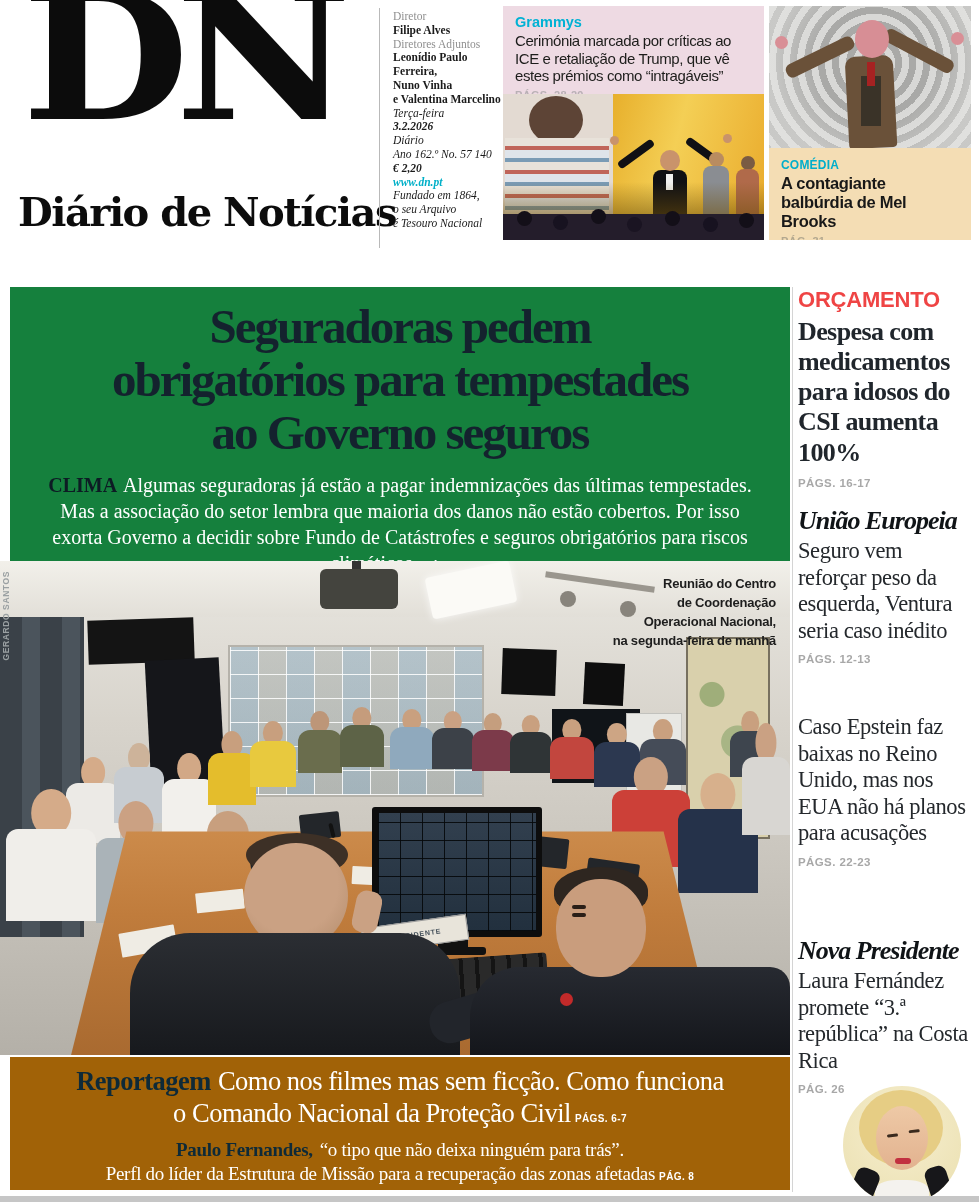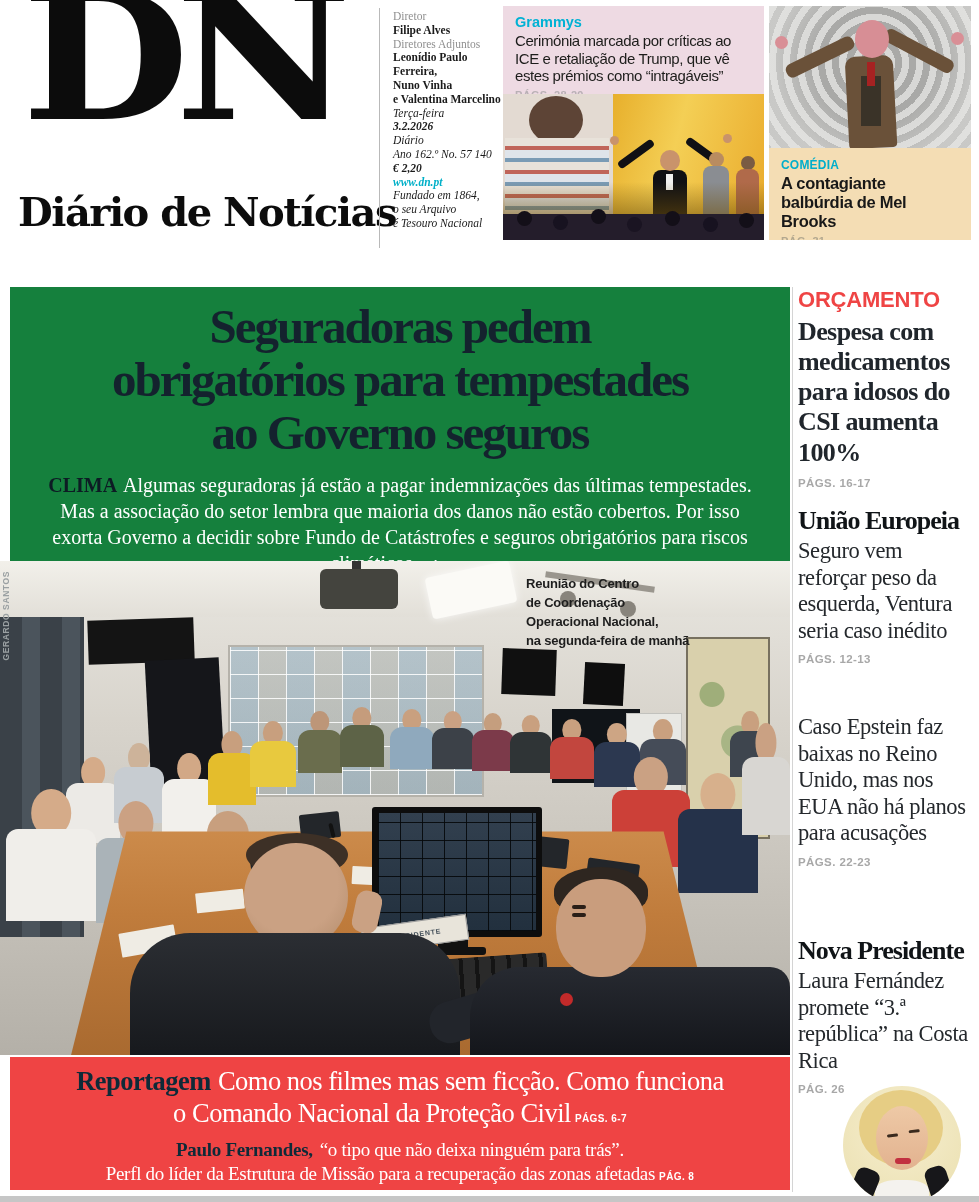--- a/index.html
+++ b/index.html
@@ -87,21 +87,21 @@
       repeating-linear-gradient(90deg,rgba(255,255,255,.85) 0 1px,rgba(255,255,255,0) 1px 28px),
       repeating-linear-gradient(0deg,rgba(255,255,255,.85) 0 1px,rgba(255,255,255,0) 1px 24px),
       repeating-linear-gradient(90deg,rgba(110,140,150,.28) 0 28px,rgba(165,150,118,.28) 28px 56px),
       linear-gradient(180deg,#cfd8de,#b7c2c9);}
   .ph-speakerR1{position:absolute;left:502px;top:88px;width:54px;height:46px;background:#101010;transform:rotate(2deg);}
   .ph-speakerR2{position:absolute;left:584px;top:102px;width:40px;height:42px;background:#0e0e0e;transform:rotate(3deg);}
   .ph-tvC{position:absolute;left:552px;top:148px;width:88px;height:74px;background:#101418;}
   .ph-map{position:absolute;left:686px;top:76px;width:80px;height:198px;background:#d9d0ac;border:2px solid #77705f;
     background-image:radial-gradient(circle at 30% 28%,#9fae7a 0 12px,rgba(0,0,0,0) 13px),radial-gradient(circle at 62% 52%,#a8b585 0 16px,rgba(0,0,0,0) 17px),radial-gradient(circle at 40% 80%,#b3a97f 0 14px,rgba(0,0,0,0) 15px);}
   .ph-board{position:absolute;left:626px;top:152px;width:54px;height:132px;background:#e8e8e4;border:1px solid #c2c2be;}
-  .ph-caption{position:absolute;right:14px;top:14px;width:250px;font-size:13px;line-height:1.45;font-weight:800;color:#1d1d1d;letter-spacing:-0.2px;}
+  .ph-caption{position:absolute;right:14px;top:14px;width:250px;text-align:right;font-size:13px;line-height:1.45;font-weight:800;color:#1d1d1d;letter-spacing:-0.2px;}
   .ph-credit{position:absolute;left:1px;top:10px;writing-mode:vertical-rl;transform:rotate(180deg);font-size:8.5px;font-weight:600;color:#9aa0a2;letter-spacing:.6px;}
 
   .person{position:absolute;}
   .person::before{content:"";position:absolute;left:50%;transform:translateX(-50%);top:0;width:44%;height:36%;border-radius:50%;background:var(--skin,#c9a183);}
   .person::after{content:"";position:absolute;top:30%;left:0;right:0;bottom:0;border-radius:12px 12px 0 0;background:var(--coat,#444);}
 
   .ph-table{position:absolute;left:0;top:240px;width:790px;height:254px;clip-path:polygon(9% 100%,91% 100%,84% 12%,16% 12%);background:linear-gradient(180deg,#d09050 0%,#c07c3c 45%,#a96a30 100%);}
   .tbl-item{position:absolute;background:#23262a;border-radius:2px;}
   .tbl-paper{position:absolute;background:#efece4;border-radius:1px;}
   .tbl-mic{position:absolute;width:4px;height:15px;background:#111;border-radius:2px;}
@@ -121,34 +121,34 @@
   .fg1-hand{position:absolute;left:354px;top:330px;width:26px;height:42px;background:#caa183;border-radius:10px;transform:rotate(12deg);}
   .fg1-body{position:absolute;left:130px;top:372px;width:330px;height:122px;border-radius:60px 60px 0 0;background:linear-gradient(#2b2e33,#17191d);}
   .fg2-hair{position:absolute;left:554px;top:306px;width:94px;height:48px;border-radius:50% 50% 40% 40%;background:#2e2620;}
   .fg2-head{position:absolute;left:556px;top:318px;width:90px;height:98px;border-radius:48%;background:#c99d7d;}
   .fg2-eye{position:absolute;left:572px;top:352px;width:14px;height:4px;background:#2a1f18;border-radius:2px;box-shadow:0 -8px 0 #2a1f18;}
   .fg2-arm{position:absolute;left:428px;top:428px;width:130px;height:42px;background:#22252b;border-radius:20px;transform:rotate(-16deg);}
   .fg2-body{position:absolute;left:470px;top:406px;width:320px;height:88px;border-radius:50px 20px 0 0;background:linear-gradient(#272a31,#14161b);}
   .fg2-badge{position:absolute;left:560px;top:432px;width:13px;height:13px;border-radius:50%;background:#c22a2a;}
 
   
-  .strips{left:10px;top:1057px;width:780px;height:133px;background:#ef4444;}
+  .strips{left:10px;top:1057px;width:780px;height:133px;background:#a16207;}
   .strip1{padding-top:8px;text-align:center;font-family:"Liberation Serif",serif;font-size:26.5px;line-height:1.22;color:#fff;letter-spacing:-0.5px;}
   .strip2{margin-top:8px;text-align:center;font-family:"Liberation Serif",serif;font-size:19px;line-height:1.3;color:#fff;letter-spacing:-0.3px;}
   .strip-kicker{font-weight:700;color:#0e2a38;margin-right:7px;}
   .pg-sm{font-family:"Liberation Sans",sans-serif;font-weight:700;font-size:10px;color:#fff;letter-spacing:.4px;margin-left:4px;}
   .bottom-rule{left:0;top:1196px;width:979px;height:6px;background:#c6c6c6;}
 
   
   .sidebar{left:798px;top:0;width:176px;height:1202px;}
   .sb-rule{position:absolute;left:-6px;top:287px;width:1px;height:905px;background:#d4d4d4;}
   .sb-item{position:absolute;left:0;width:176px;}
   .sb-kicker-cyan{font-size:22px;font-weight:800;color:#ef4444;letter-spacing:-0.2px;}
   .sb-headline-bold{margin-top:4px;font-family:"Liberation Serif",serif;font-weight:700;font-size:26px;line-height:1.16;letter-spacing:-0.6px;color:#20262c;}
-  .sb-kicker-serif{font-family:"Liberation Serif",serif;font-weight:700;font-size:26px;letter-spacing:-1px;color:#101417;}
+  .sb-kicker-serif{font-family:"Liberation Serif",serif;font-weight:700;font-size:26px;letter-spacing:-1px;color:#101417;font-style:italic;}
   .sb-headline{margin-top:2px;font-family:"Liberation Serif",serif;font-weight:400;font-size:22.5px;line-height:1.18;letter-spacing:-0.4px;color:#24282c;}
   .sb-pages{margin-top:9px;font-size:11.5px;font-weight:700;color:#a8a8a8;letter-spacing:.4px;}
 
   .avatar{position:absolute;left:45px;top:1086px;width:118px;height:118px;border-radius:50%;overflow:hidden;background:radial-gradient(circle at 50% 35%,#f6eecf,#eadfae);}
   .av-hair{position:absolute;left:16px;top:4px;width:84px;height:76px;border-radius:50%;background:#e6cd84;}
   .av-face{position:absolute;left:33px;top:20px;width:52px;height:64px;border-radius:50%;background:linear-gradient(#eec9a6,#e2b28f);}
   .av-eye{position:absolute;left:44px;top:48px;width:11px;height:3px;background:#3a2a1e;border-radius:2px;transform:rotate(-6deg);box-shadow:22px -2px 0 #3a2a1e;}
   .av-lips{position:absolute;left:52px;top:72px;width:16px;height:6px;border-radius:3px;background:#c23040;}
   .av-blouse{position:absolute;left:32px;top:94px;width:54px;height:26px;border-radius:40% 40% 0 0;background:#f4f2ee;}
   .av-mic{position:absolute;background:#17171a;border-radius:8px;}

